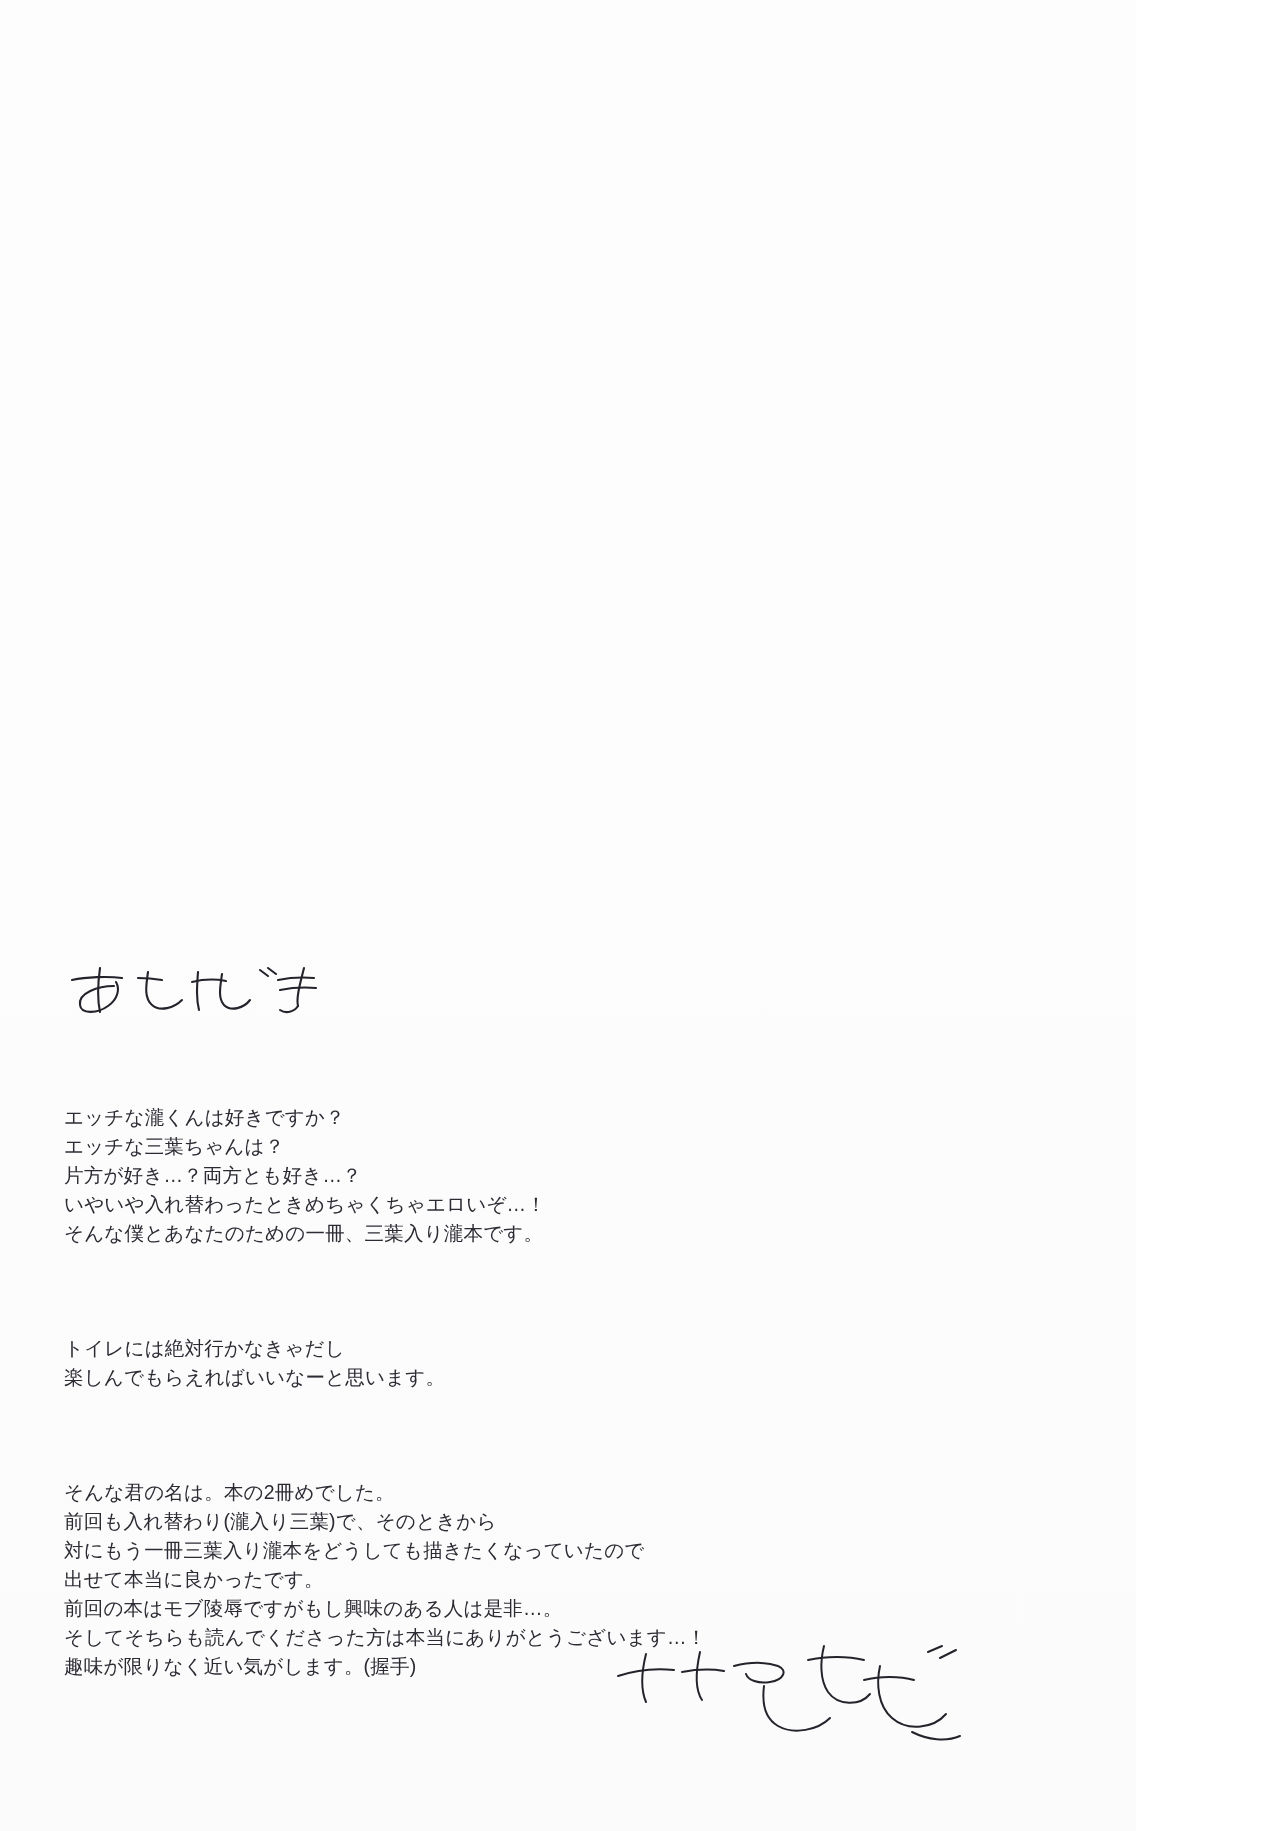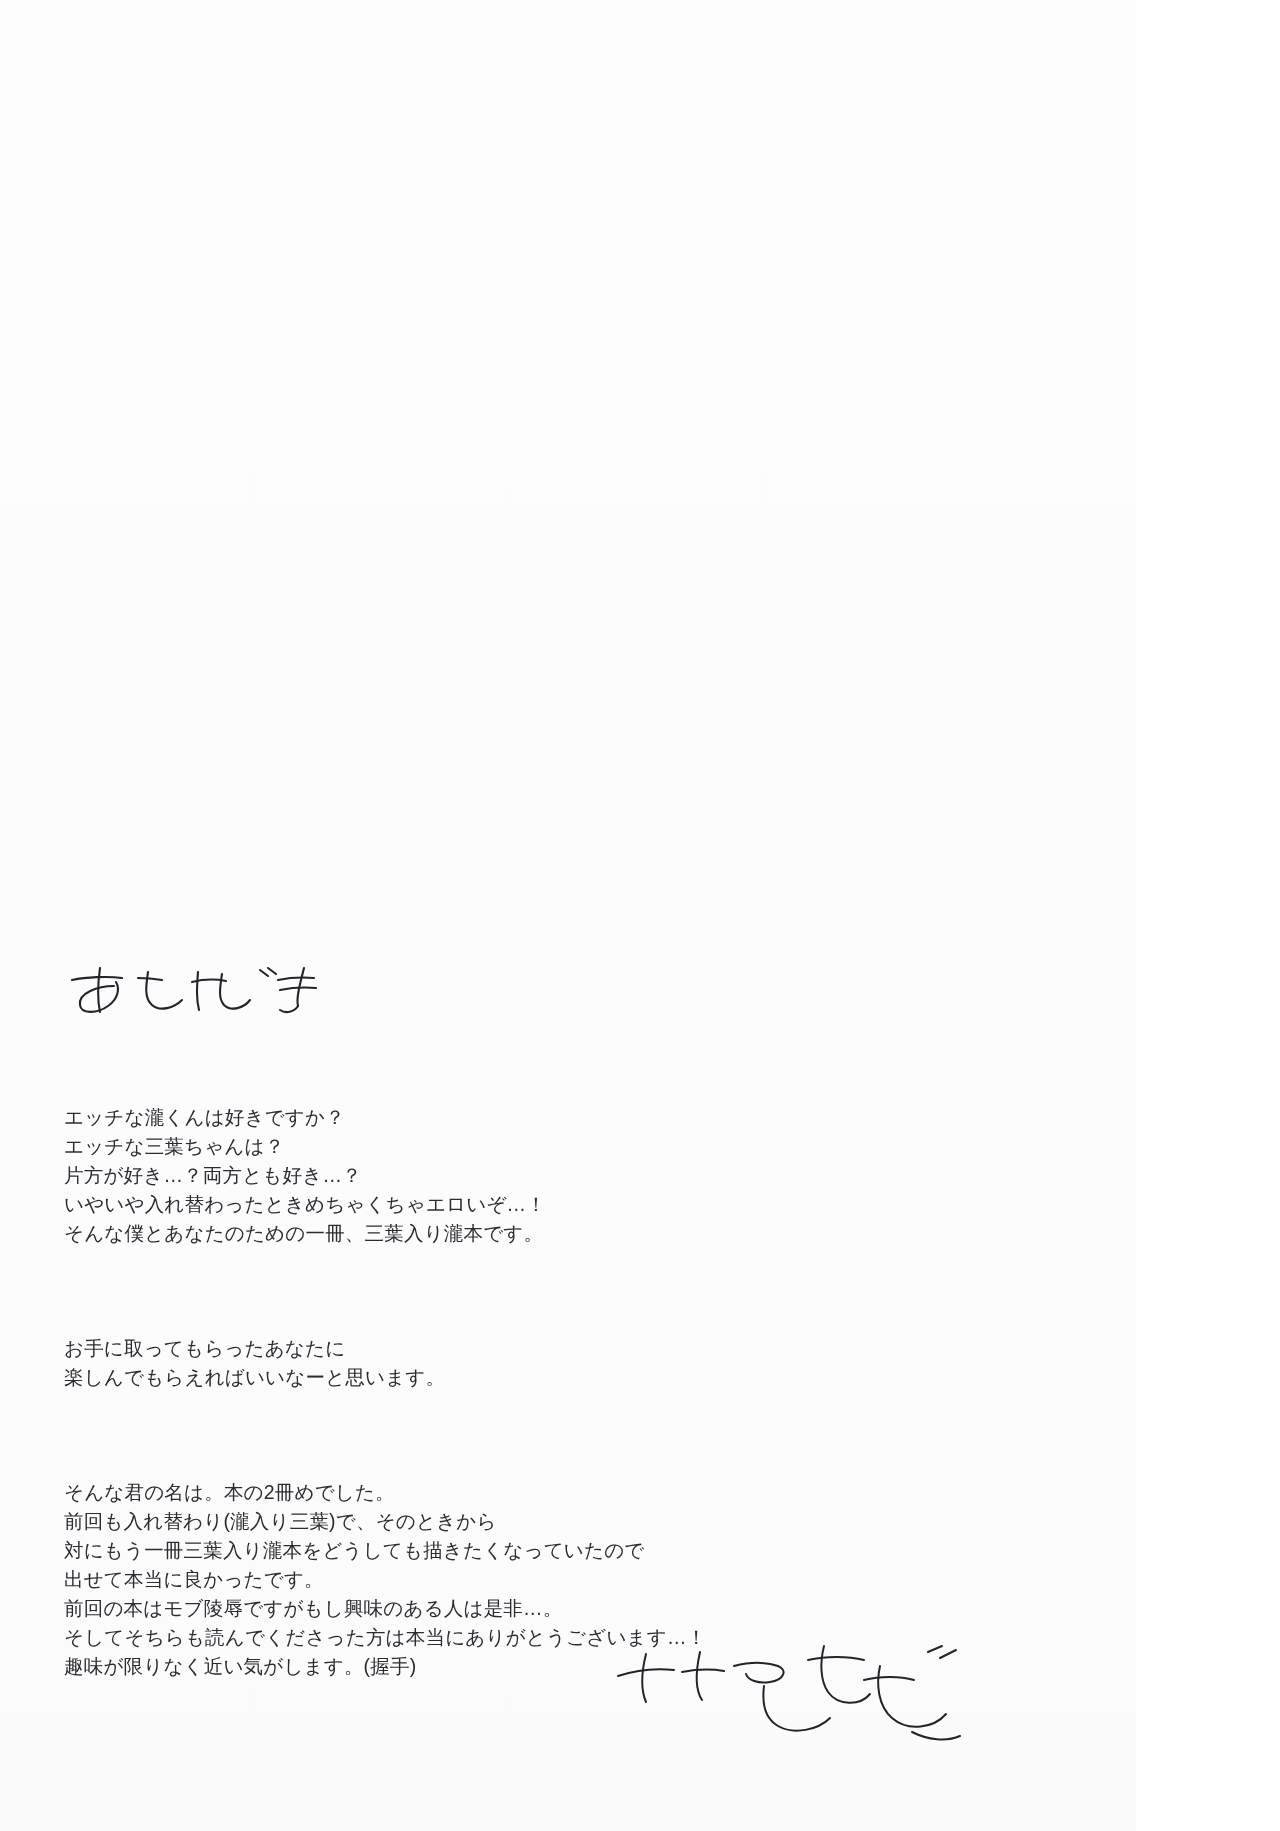--- a/index.html
+++ b/index.html
@@ -88,21 +88,21 @@
       <path d="M234 44 C230 50, 222 52, 216 48"></path>
     </svg>
   </div>
 
   <div class="body-text">
     <p class="para">エッチな瀧くんは好きですか？
 エッチな三葉ちゃんは？
 片方が好き…？両方とも好き…？
 いやいや入れ替わったときめちゃくちゃエロいぞ…！
 そんな僕とあなたのための一冊、三葉入り瀧本です。</p>
-    <p class="para">お手に取ってもらったあなたに
+    <p class="para">トイレには絶対行かなきゃだし
 楽しんでもらえればいいなーと思います。</p>
     <p class="para">そんな君の名は。本の2冊めでした。
 前回も入れ替わり(瀧入り三葉)で、そのときから
 対にもう一冊三葉入り瀧本をどうしても描きたくなっていたので
 出せて本当に良かったです。
 前回の本はモブ陵辱ですがもし興味のある人は是非…。
 そしてそちらも読んでくださった方は本当にありがとうございます…！
 趣味が限りなく近い気がします。(握手)</p>
     
   </div>

